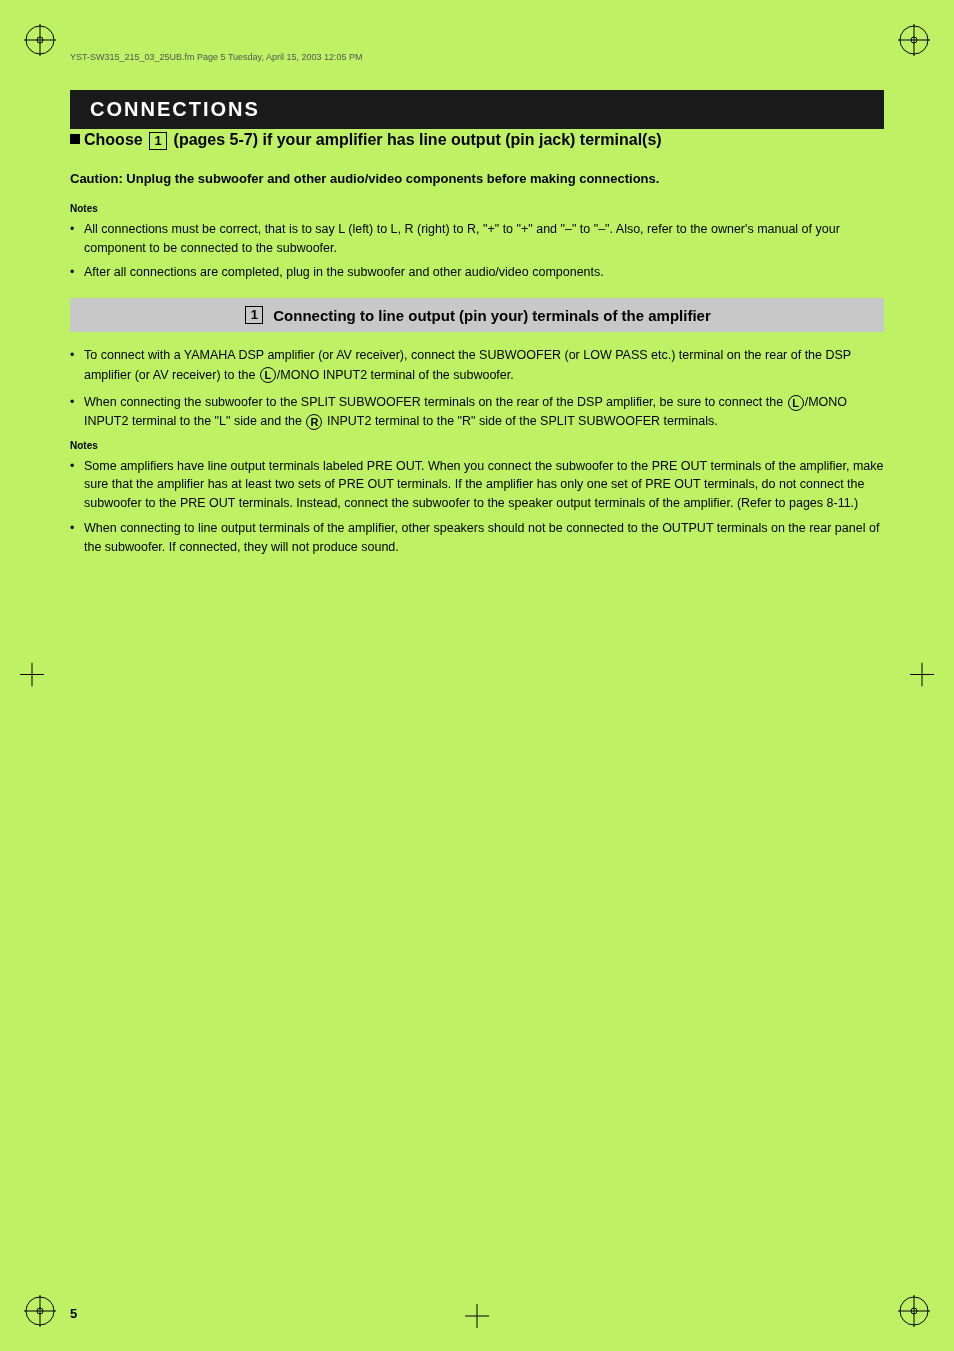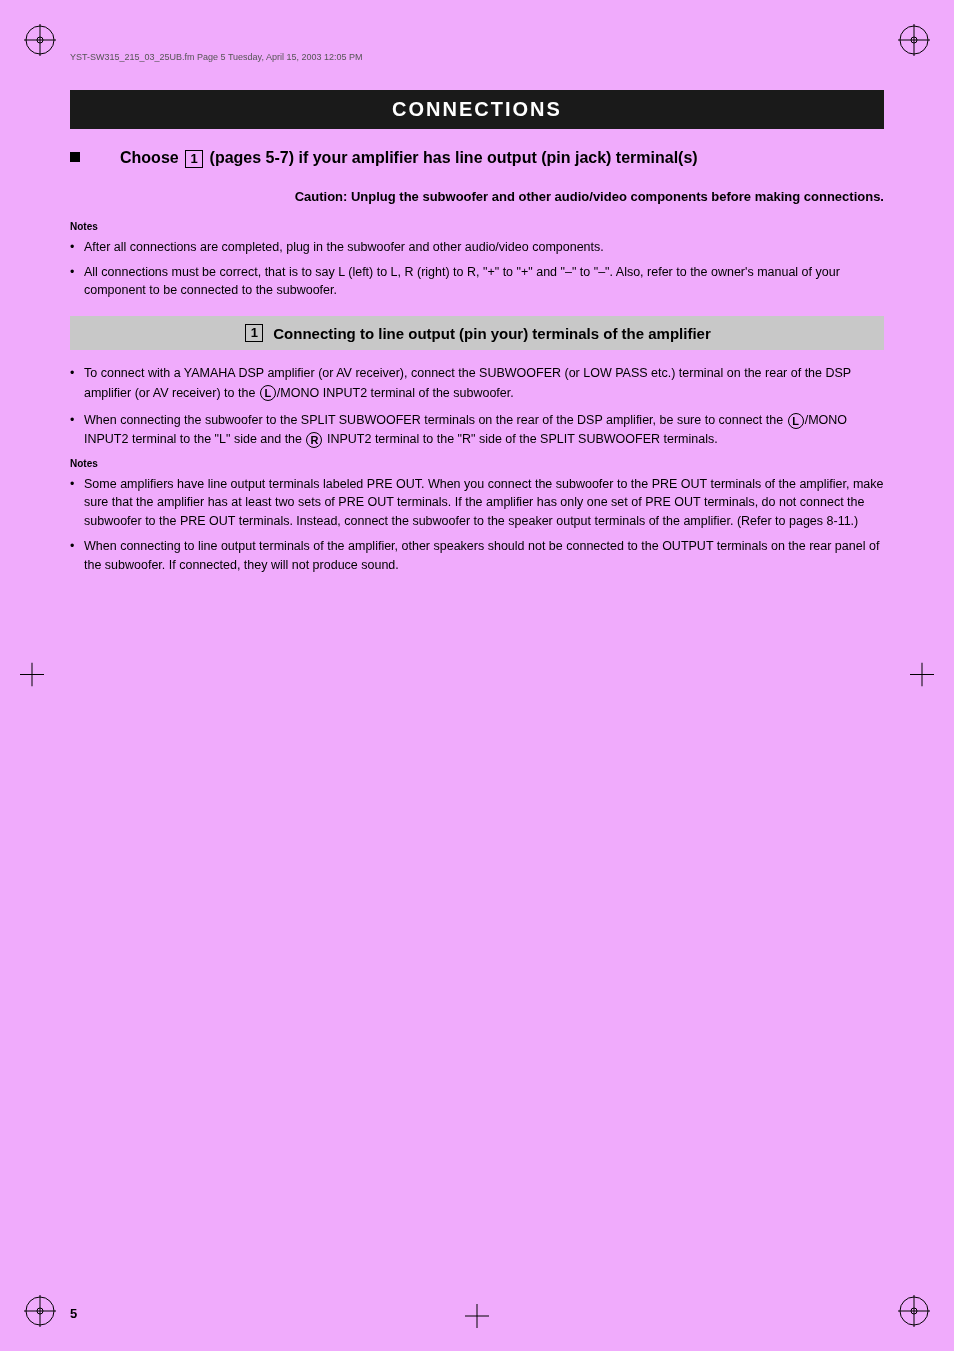--- a/index.html
+++ b/index.html
@@ -14,21 +14,21 @@
       font-size: 13px;
       color: #000000;
       width: 954px;
       min-height: 1351px;
       position: relative;
     }
 
     .page-container {
       width: 954px;
       min-height: 1351px;
-      background: #f0abfc;
+      background: #bef264;
       position: relative;
       padding: 8px;
     }
 
     
     .corner-mark {
       position: absolute;
       width: 40px;
       height: 40px;
     }
@@ -56,26 +56,24 @@
       top: 90px;
       left: 70px;
       right: 70px;
       bottom: 80px;
     }
 
     
     .title-bar {
       background: #1a1a1a;
       color: #ffffff;
-      text-align: center;
       padding: 8px 20px;
       font-size: 20px;
       font-weight: bold;
       letter-spacing: 2px;
-      margin-bottom: 18px;
     }
 
     
     .intro-text {
       font-size: 13px;
       font-weight: bold;
       margin-bottom: 14px;
       line-height: 1.5;
     }
 
@@ -94,21 +92,20 @@
       width: 10px;
       height: 10px;
       background: #000;
       margin-right: 4px;
       margin-top: 5px;
       flex-shrink: 0;
     }
 
     .choose-item .choose-text {
       flex: 1;
-      margin-left: 36px;
     }
 
     .boxed-num {
       display: inline-block;
       border: 1.5px solid #000;
       width: 18px;
       height: 18px;
       text-align: center;
       line-height: 16px;
       font-size: 13px;
@@ -117,21 +114,20 @@
       vertical-align: middle;
     }
 
     
     .caution-text {
       font-size: 13px;
       font-weight: bold;
       margin-top: 18px;
       margin-bottom: 14px;
       line-height: 1.5;
-      text-align: right;
     }
 
     
     .notes-label {
       font-size: 10px;
       font-weight: bold;
       margin-bottom: 6px;
     }
 
     .notes-list {
@@ -339,22 +335,22 @@
 
     <p class="caution-text">
       <span>Caution: Unplug the subwoofer and other audio/video components before making connections.</span>
     </p>
 
     <div>
       <p class="notes-label">
         <span>Notes</span>
       </p>
       <ul class="notes-list">
+        <li>All connections must be correct, that is to say L (left) to L, R (right) to R, "+" to "+" and "–" to "–".  Also, refer to the owner's manual of your component to be connected to the subwoofer.</li>
         <li>After all connections are completed, plug in the subwoofer and other audio/video components.</li>
-        <li>All connections must be correct, that is to say L (left) to L, R (right) to R, "+" to "+" and "–" to "–".  Also, refer to the owner's manual of your component to be connected to the subwoofer.</li>
       </ul>
     </div>
 
     <div class="section-header">
       <span class="boxed-num">1</span>
       <span>Connecting to line output (pin your) terminals of the amplifier</span>
     </div>
 
     <ul class="bullet-list">
       <li>To connect with a YAMAHA DSP amplifier (or AV receiver), connect the SUBWOOFER (or LOW PASS etc.) terminal on the rear of the DSP amplifier (or AV receiver) to the <span class="circled-L">L</span>/MONO INPUT2 terminal of the subwoofer.</li>

